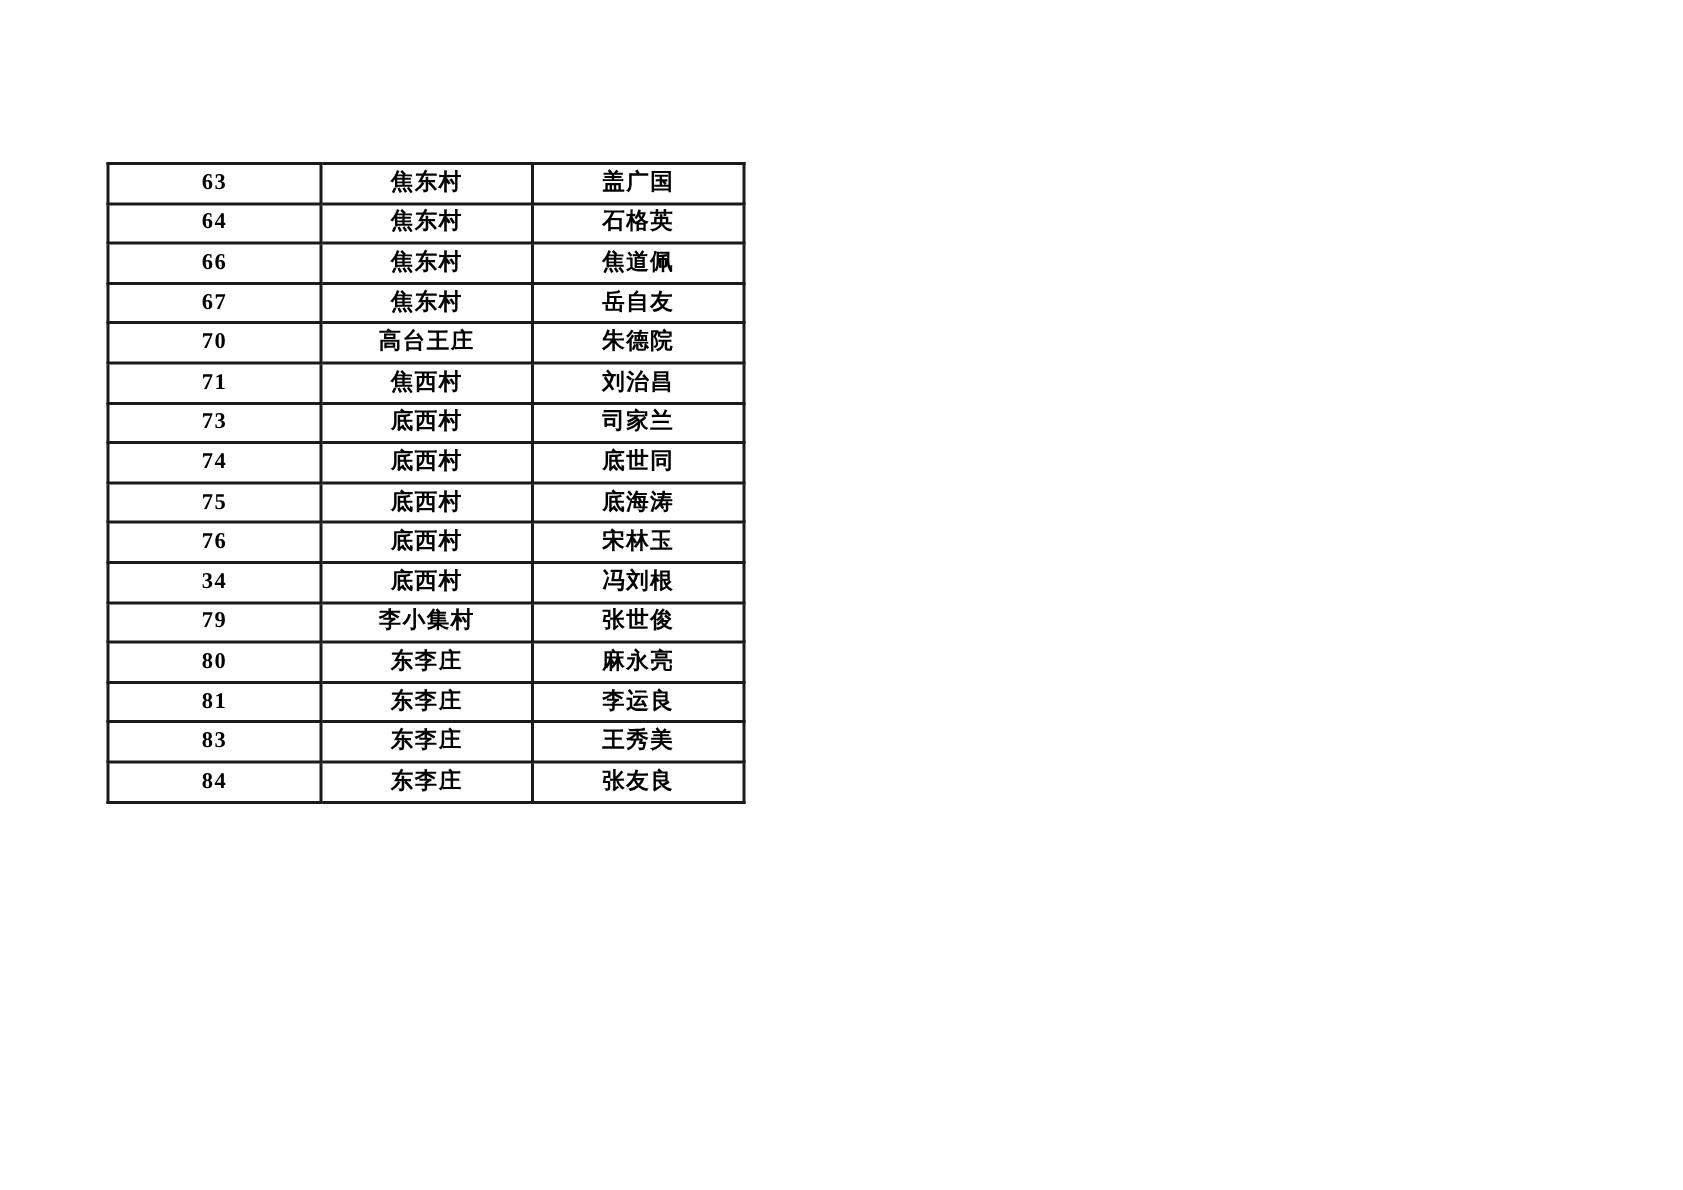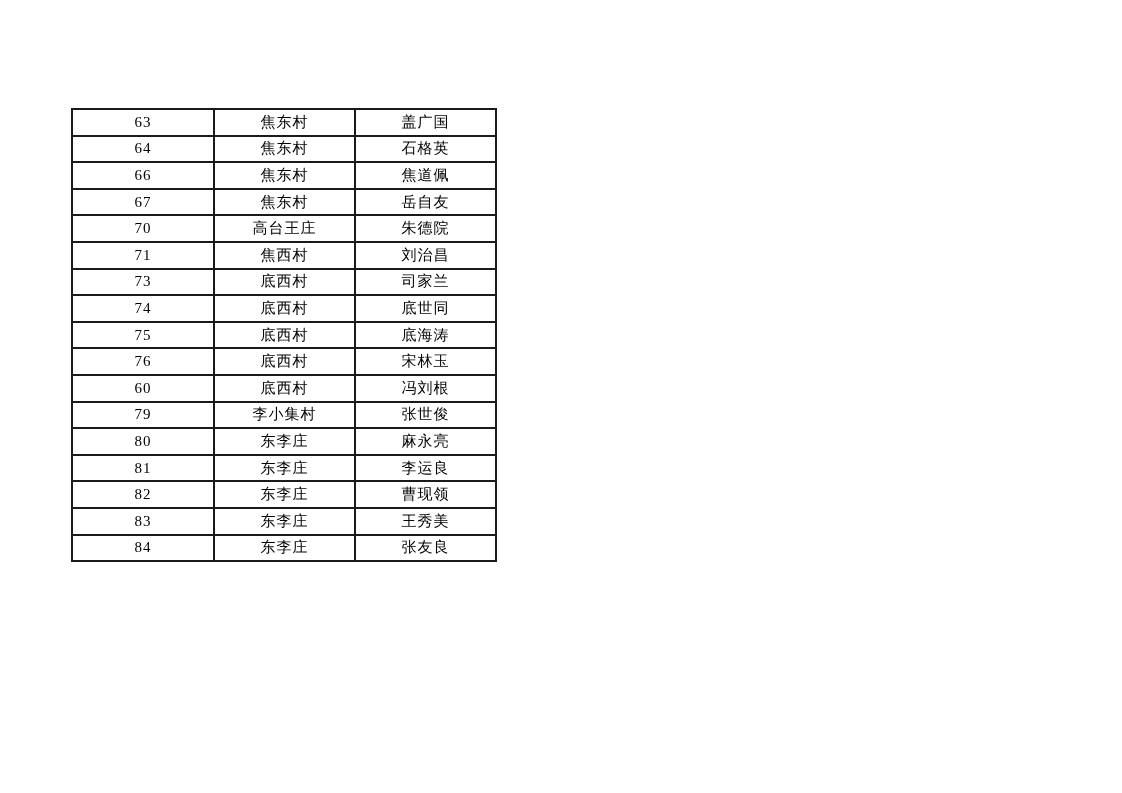--- a/index.html
+++ b/index.html
@@ -8,20 +8,21 @@
     background: #ffffff;
   }
   .page {
     position: relative;
     width: 1122px;
     height: 771px;
     background: #ffffff;
     overflow: hidden;
     font-family: "Liberation Serif", "DejaVu Serif", serif;
     color: #000000;
+    font-weight: bold;
   }
   table.roster {
     position: absolute;
     left: 71px;
     top: 108px;
     width: 424px;
     border-collapse: collapse;
     table-layout: fixed;
   }
   table.roster col.c1 { width: 142px; }
@@ -96,45 +97,40 @@
           <td>75</td>
           <td>底西村</td>
           <td>底海涛</td>
         </tr>
         <tr>
           <td>76</td>
           <td>底西村</td>
           <td>宋林玉</td>
         </tr>
         <tr>
-          <td>60</td>
+          <td>34</td>
           <td>底西村</td>
           <td>冯刘根</td>
         </tr>
         <tr>
           <td>79</td>
           <td>李小集村</td>
           <td>张世俊</td>
         </tr>
         <tr>
           <td>80</td>
           <td>东李庄</td>
           <td>麻永亮</td>
         </tr>
         <tr>
           <td>81</td>
           <td>东李庄</td>
           <td>李运良</td>
         </tr>
         <tr>
-          <td>82</td>
-          <td>东李庄</td>
-          <td>曹现领</td>
-        </tr>
-        <tr>
           <td>83</td>
           <td>东李庄</td>
           <td>王秀美</td>
         </tr>
         <tr>
           <td>84</td>
           <td>东李庄</td>
           <td>张友良</td>
         </tr>
       </tbody>

